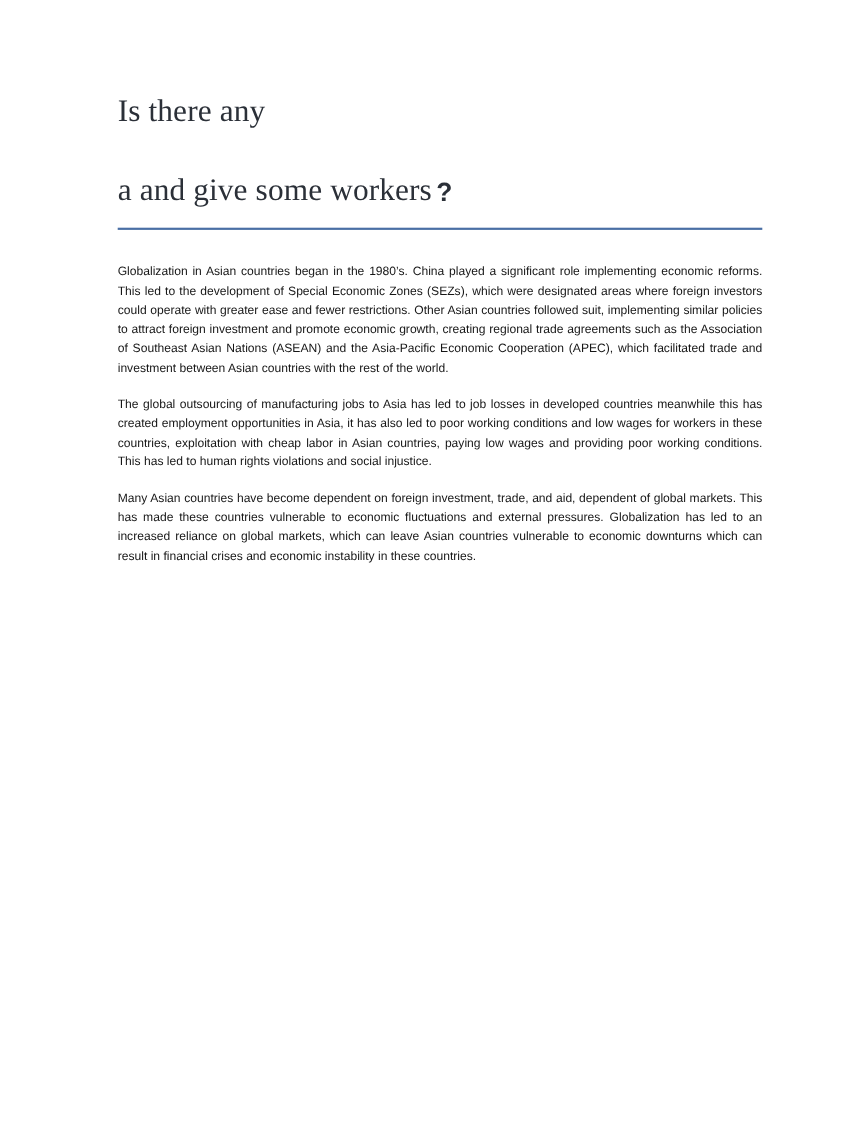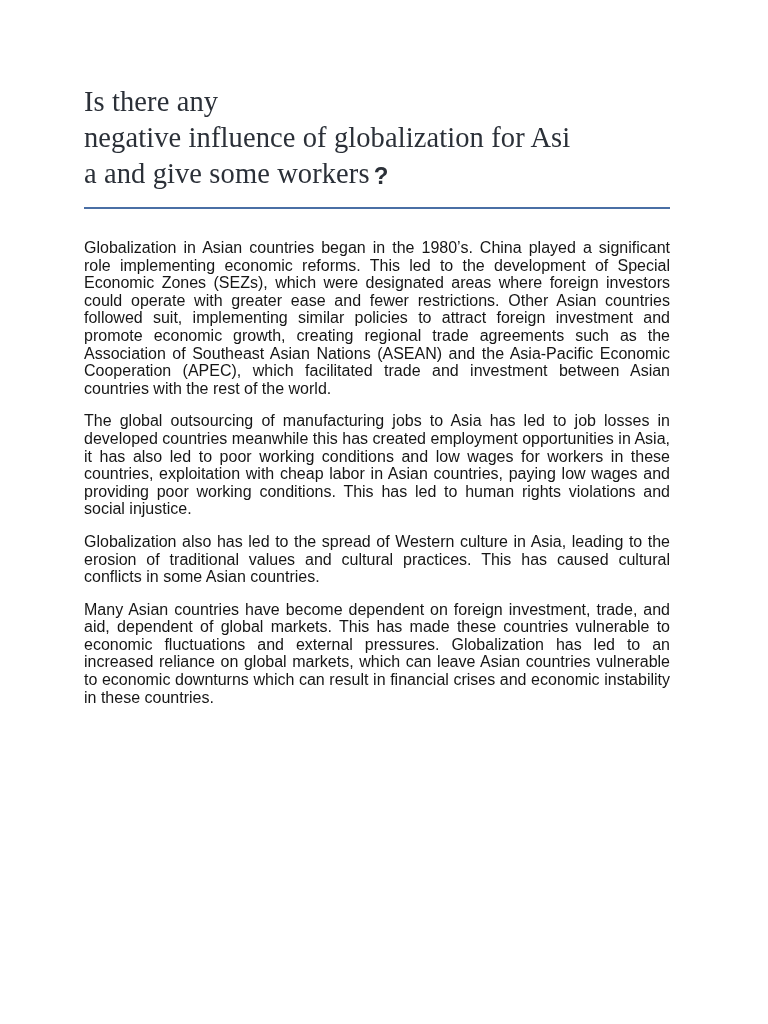--- a/index.html
+++ b/index.html
@@ -20,21 +20,21 @@
     left: 0;
     top: 0;
     width: 768px;
     height: 1024px;
     background: #ffffff;
     box-sizing: border-box;
   }
 
   .content {
     position: absolute;
-    left: 84px;
+    left: 107px;
     top: 84px;
     width: 586px;
   }
 
   
   .doc-title {
     font-family: "Liberation Serif", "DejaVu Serif", serif;
     font-size: 28.5px;
     line-height: 36px;
     color: #2b3038;
@@ -74,43 +74,42 @@
     background: #b9c8dd;
   }
 
   
   .body-text {
     margin-top: 43px;
   }
   .body-text p {
     margin: 0 0 15px 0;
     font-family: "Liberation Sans", sans-serif;
-    font-size: 16px;
+    font-size: 11px;
     line-height: 17.6px;
     color: #161616;
     text-align: justify;
     text-justify: inter-word;
     -webkit-hyphens: none;
     hyphens: none;
   }
   .body-text p:last-child {
     margin-bottom: 16px;
   }
 </style>
 </head>
 <body>
 
 <div class="page">
   <div class="content">
 
-    <h1 class="doc-title"><span>Is there any</span><br><span>negative influence of globalization for Asi</span><br><span>a and give some workers</span><span class="q-mark">?</span></h1>
+    <h1 class="doc-title"><span>Is there any</span><br><br><span>a and give some workers</span><span class="q-mark">?</span></h1>
 
     <hr class="title-rule">
 
     <div class="body-text">
       <p>Globalization in Asian countries began in the 1980’s. China played a significant role implementing economic reforms. This led to the development of Special Economic Zones (SEZs), which were designated areas where foreign investors could operate with greater ease and fewer restrictions. Other Asian countries followed suit, implementing similar policies to attract foreign investment and promote economic growth, creating regional trade agreements such as the Association of Southeast Asian Nations (ASEAN) and the Asia-Pacific Economic Cooperation (APEC), which facilitated trade and investment between Asian countries with the rest of the world.</p>
       <p>The global outsourcing of manufacturing jobs to Asia has led to job losses in developed countries meanwhile this has created employment opportunities in Asia, it has also led to poor working conditions and low wages for workers in these countries, exploitation with cheap labor in Asian countries, paying low wages and providing poor working conditions. This has led to human rights violations and social injustice.</p>
-      <p>Globalization also has led to the spread of Western culture in Asia, leading to the erosion of traditional values and cultural practices. This has caused cultural conflicts in some Asian countries.</p>
       <p>Many Asian countries have become dependent on foreign investment, trade, and aid, dependent of global markets. This has made these countries vulnerable to economic fluctuations and external pressures. Globalization has led to an increased reliance on global markets, which can leave Asian countries vulnerable to economic downturns which can result in financial crises and economic instability in these countries.</p>
     </div>
 
   </div>
 </div>
 
 </body></html>

